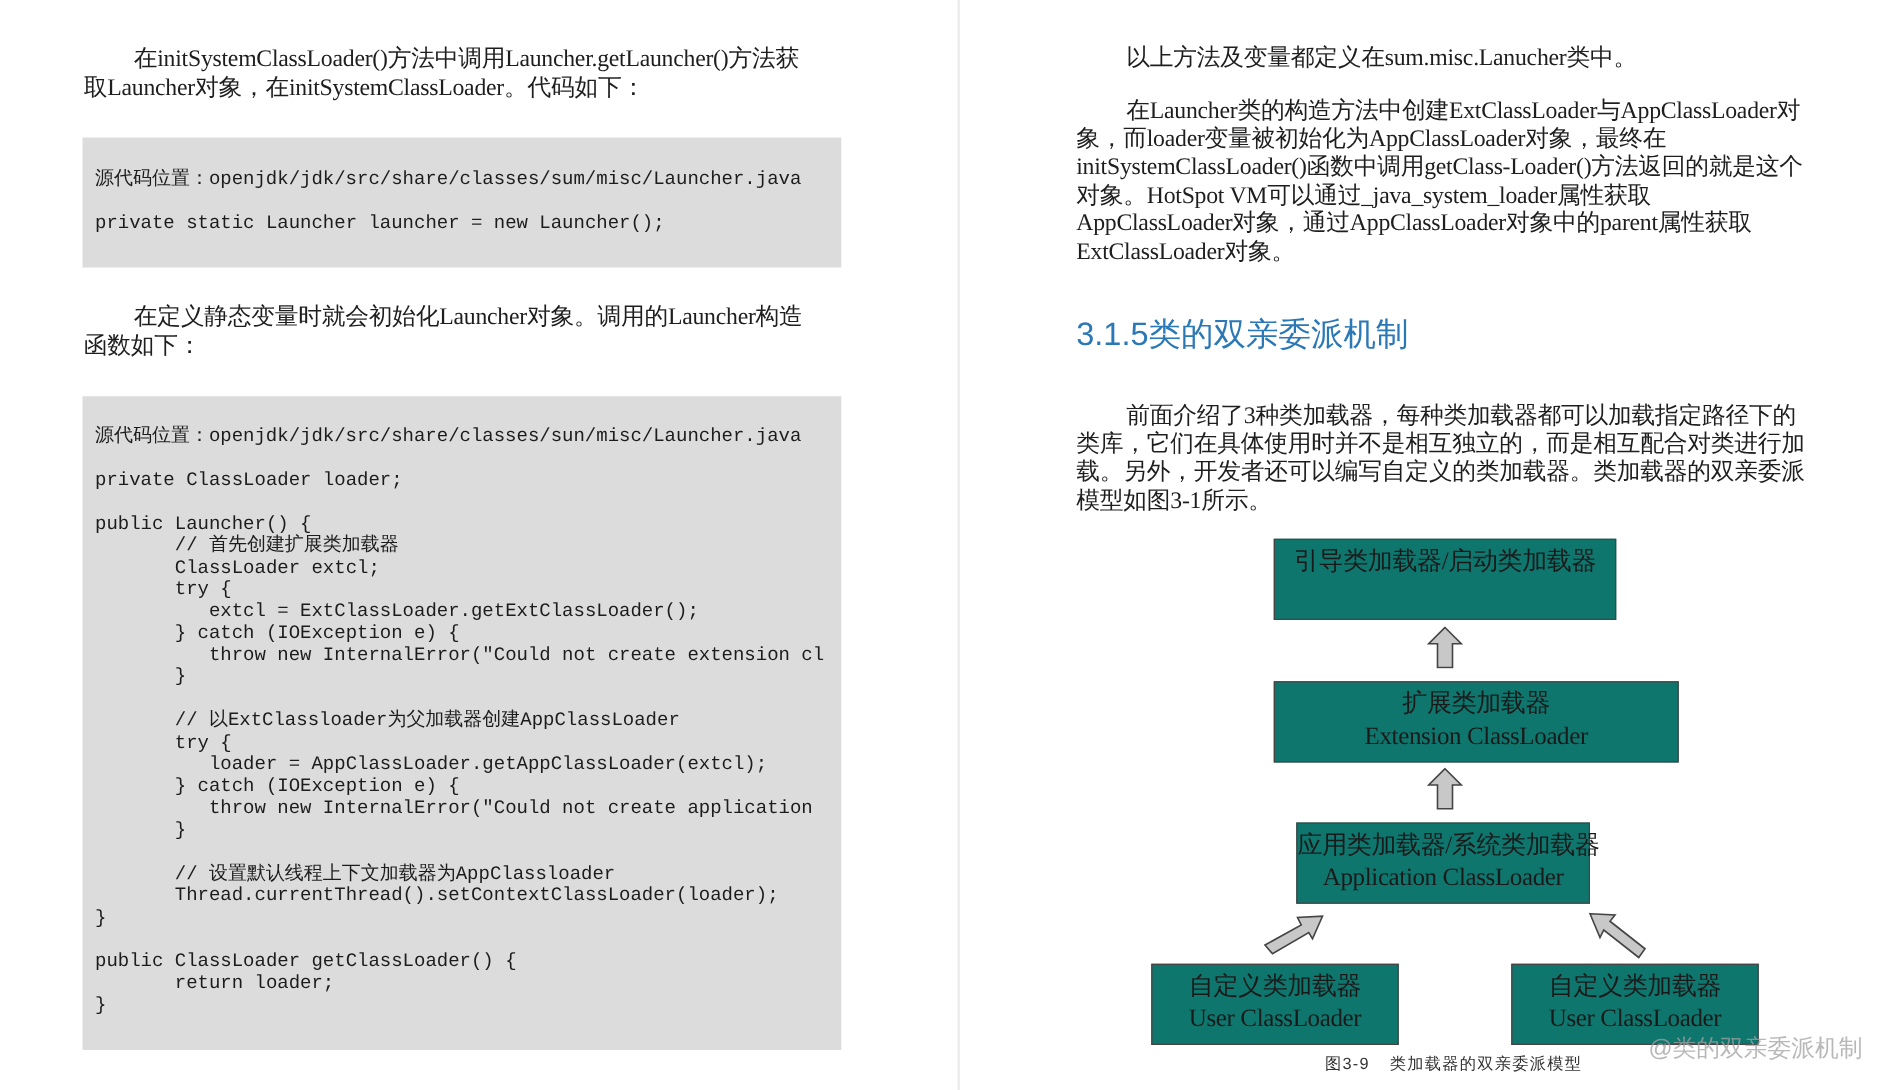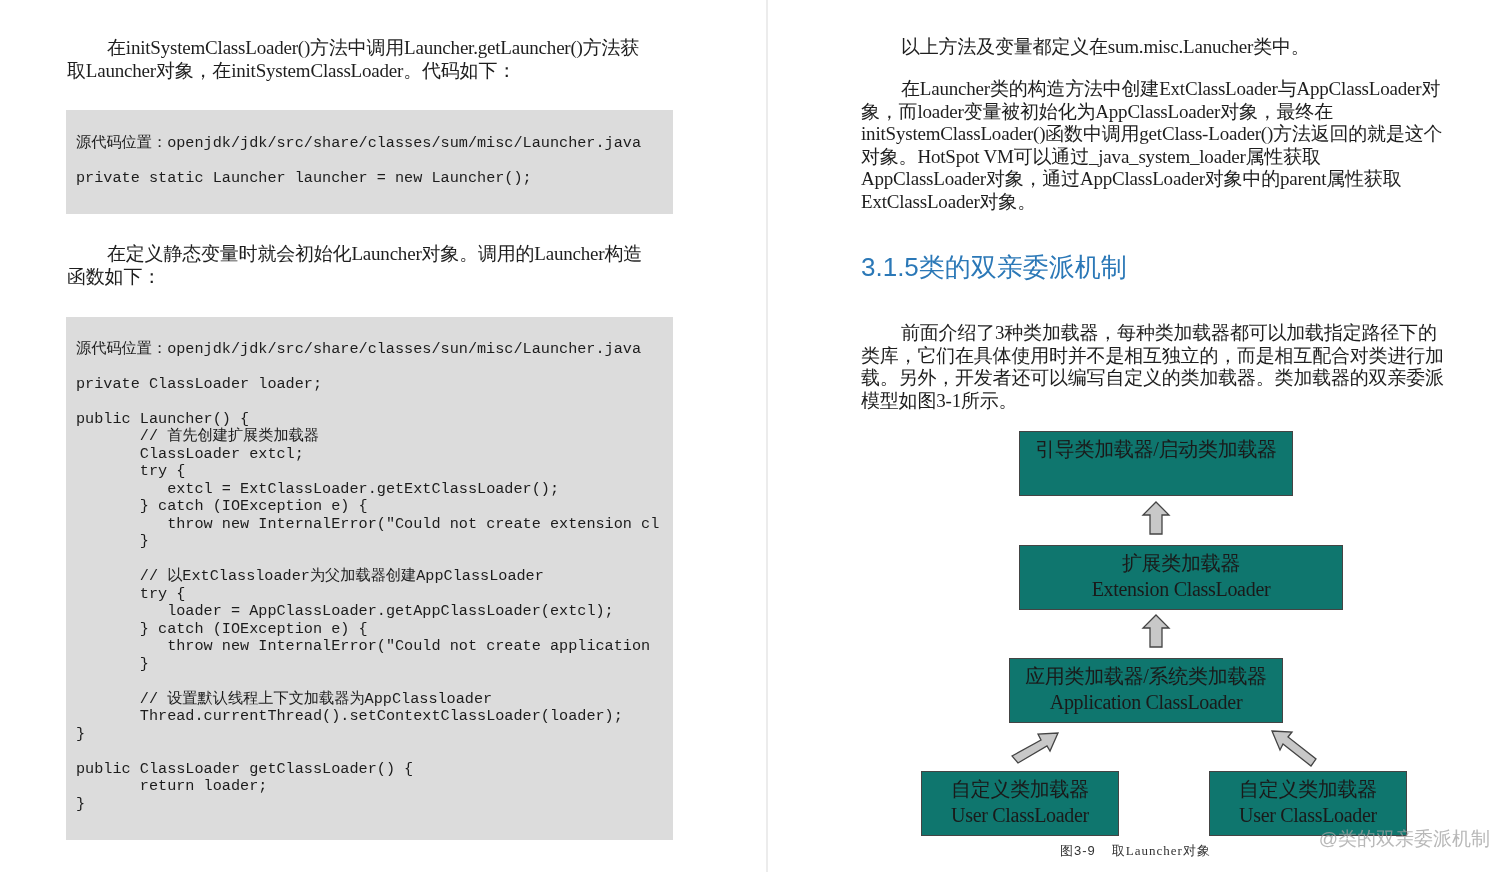--- a/index.html
+++ b/index.html
@@ -166,21 +166,21 @@
 
     <div class="diagram-box" style="left:251px; top:545px; width:324px; height:65px;">
       <span>扩展类加载器</span>
       <span>Extension ClassLoader</span>
     </div>
 
     <svg class="arrow" style="left:373px; top:614px;" width="30" height="34" viewBox="0 0 30 34">
       <polygon points="15,1 28,14 21,14 21,33 9,33 9,14 2,14" fill="#c8c8c8" stroke="#444" stroke-width="1.3"></polygon>
     </svg>
 
-    <div class="diagram-box" style="left:241px; top:658px; width:274px; height:65px;">
+    <div class="diagram-box" style="left:269px; top:658px; width:235px; height:65px;">
       <span>应用类加载器/系统类加载器</span>
       <span>Application ClassLoader</span>
     </div>
 
     <svg class="arrow" style="left:243px; top:730px;" width="50" height="38" viewBox="0 0 50 38">
       <polygon points="1,26 30,10 27,4 47,3 39,21 36,16 7,33" fill="#c8c8c8" stroke="#444" stroke-width="1.3"></polygon>
     </svg>
 
     <svg class="arrow" style="left:501px; top:728px;" width="50" height="40" viewBox="0 0 50 40">
       <polygon points="3,3 23,4 19,9 47,31 42,38 14,16 11,22" fill="#c8c8c8" stroke="#444" stroke-width="1.3"></polygon>
@@ -190,18 +190,18 @@
       <span>自定义类加载器</span>
       <span>User ClassLoader</span>
     </div>
 
     <div class="diagram-box" style="left:441px; top:771px; width:198px; height:65px;">
       <span>自定义类加载器</span>
       <span>User ClassLoader</span>
     </div>
 
     <div class="caption">
-      <span class="fig-num">图3-9</span><span>取Launcher对象</span>
+      <span class="fig-num">图3-9</span><span>类加载器的双亲委派模型</span>
     </div>
   </div>
 
   <div class="watermark">@类的双亲委派机制</div>
 </div>
 
 </body></html>

